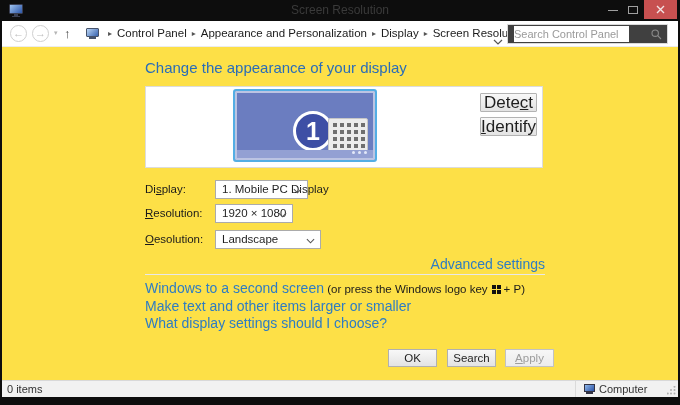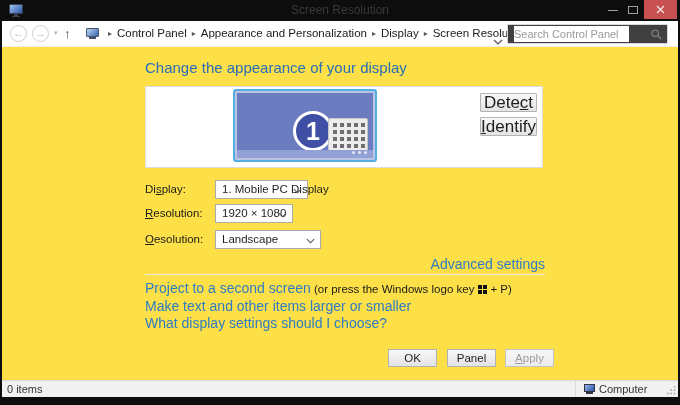--- a/index.html
+++ b/index.html
@@ -170,26 +170,26 @@
     <div class="combo" style="top:183px;width:106px">
       <span class="val">Landscape</span>
       <svg class="chev" width="9" height="6" viewBox="0 0 10 6">
           <polyline points="1,1 5,5 9,1" fill="none" stroke="#555" stroke-width="1.2"></polyline>
         </svg>
     </div>
 
     <a class="link adv-link">Advanced settings</a>
     <div class="hsep"></div>
 
-    <div class="linkrow1"><a class="link">Project to a second screen</a><span> (or press the Windows logo key</span><span class="winlogo"></span><span>+ P)</span></div>
+    <div class="linkrow1"><a class="link">Windows to a second screen</a><span> (or press the Windows logo key</span><span class="winlogo"></span><span>+ P)</span></div>
     <a class="link linkrow3">What display settings should I choose?</a>
     <a class="link linkrow2">Make text and other items larger or smaller</a>
 
     <button class="dlg-btn btn-ok">OK</button>
-    <button class="dlg-btn btn-cancel">Panel</button>
+    <button class="dlg-btn btn-cancel">Search</button>
     <button class="dlg-btn btn-apply" disabled=""><span></span><span class="mn">A</span><span>pply</span></button>
   </div>
 
   <div class="statusbar">
     <div class="status-items">0 items</div>
     <div class="status-sep"></div>
     <div class="status-zone">
       <div class="pc-icon">
           <div class="screen"></div>
           <div class="base"></div>

